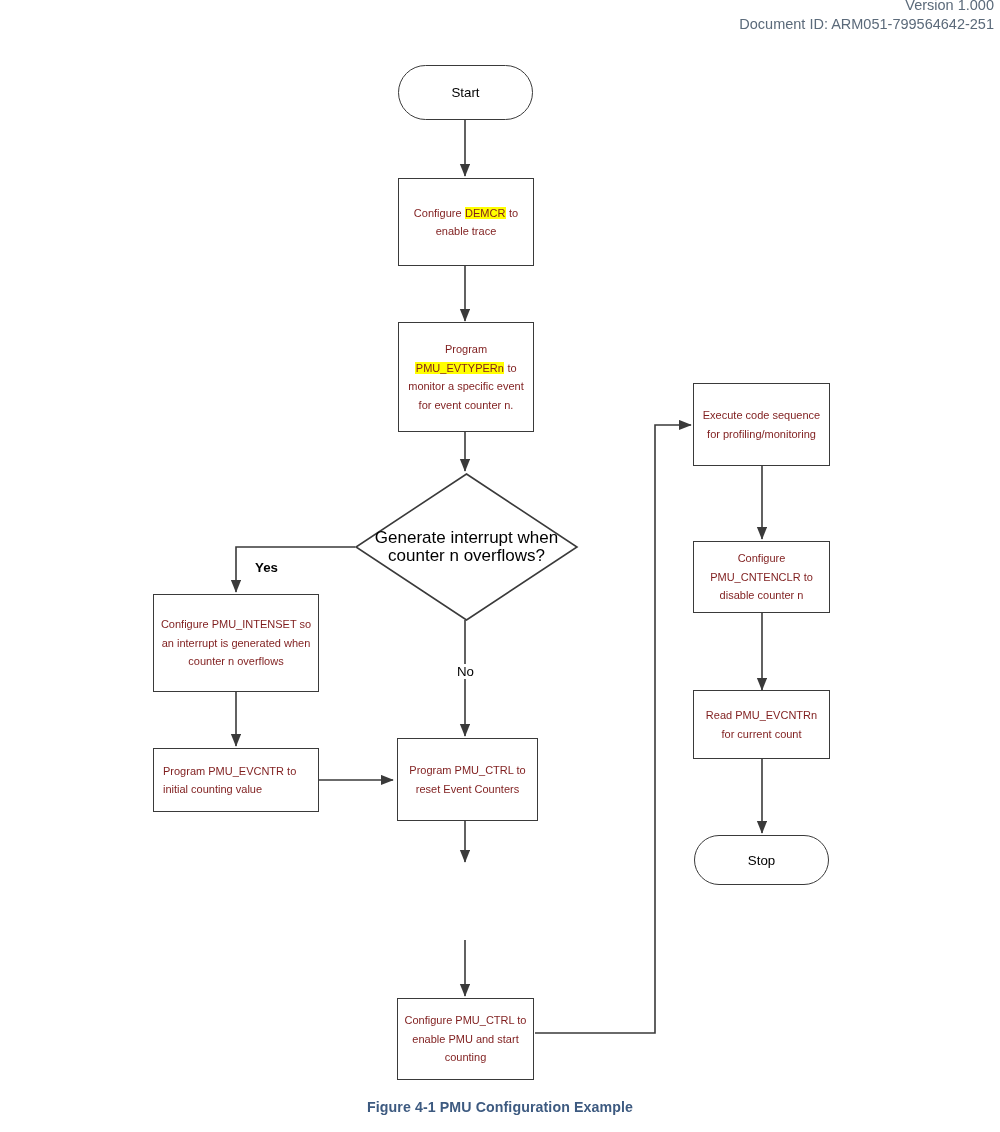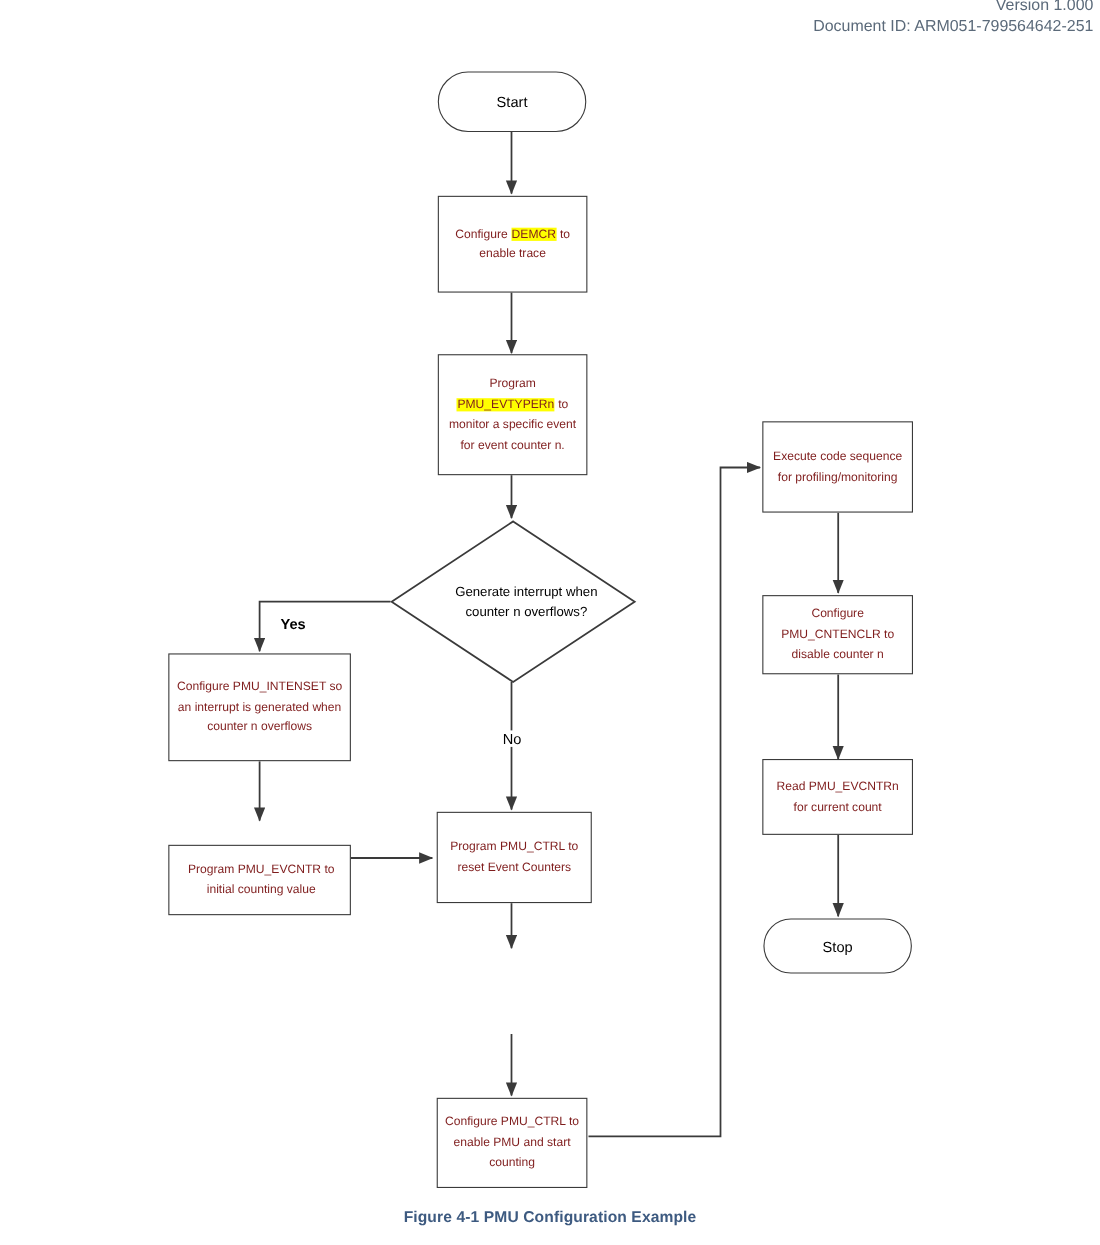--- a/index.html
+++ b/index.html
@@ -48,23 +48,22 @@
     font-size: 11px;
     line-height: 18.5px;
     display: flex;
     align-items: center;
     justify-content: center;
     text-align: center;
     padding: 14px 6px;
   }
   .node.leftalign {
     justify-content: flex-start;
-    text-align: center;
+    text-align: left;
     padding-left: 9px;
-    margin-top: 20px;
   }
   .terminator {
     position: absolute;
     border: 1.6px solid #3a3a3a;
     border-radius: 28px;
     background: #ffffff;
     color: #000000;
     font-size: 13.3px;
     display: flex;
     align-items: center;
@@ -74,27 +73,27 @@
   .diamond-wrap {
     position: absolute;
   }
   .diamond-wrap svg {
     position: absolute;
     left: 0; top: 0;
     overflow: visible;
   }
   .diamond-label {
     position: absolute;
-    left: 12px; top: 0;
+    left: 0; top: 0;
     width: 100%; height: 100%;
     display: flex;
     align-items: center;
     justify-content: center;
     text-align: center;
-    font-size: 12px;
+    font-size: 17px;
     line-height: 18.5px;
     color: #000;
     pointer-events: none;
   }
   .hl {
     background: #ffff00;
     padding: 0 0.5px;
   }
 
   

